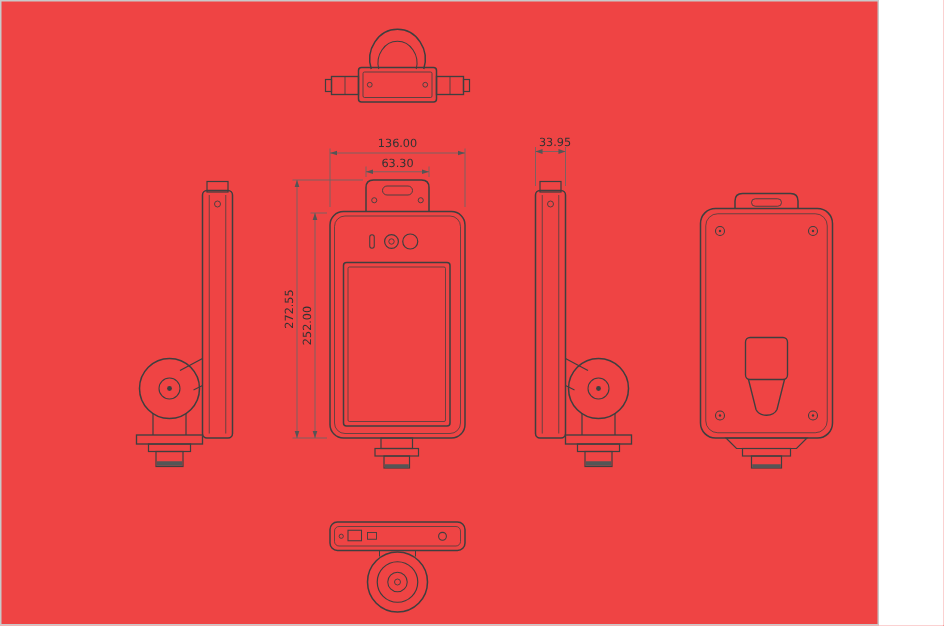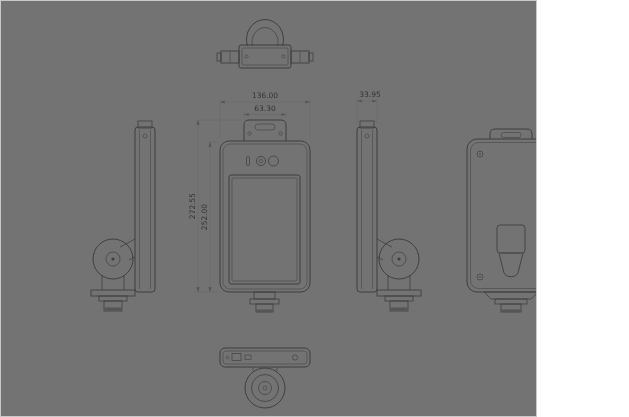--- a/index.html
+++ b/index.html
@@ -1,16 +1,16 @@
 <!DOCTYPE html>
 <html><head>
 <meta charset="utf-8">
 <style>
   html,body{margin:0;padding:0;background:#ffffff;}
-  .sheet{position:relative;width:537px;height:417px;background:#737373;border:1px solid #c9c9c9;box-sizing:border-box;overflow:hidden;}
+  .sheet{position:relative;width:586px;height:417px;background:#ef4444;border:1px solid #c9c9c9;box-sizing:border-box;overflow:hidden;}
   svg{display:block;}
   text{font-family:"DejaVu Sans",sans-serif;font-size:7.5px;fill:#333;}
 </style>
 </head>
 <body>
 
 <div class="sheet">
 <svg width="627" height="415" viewBox="0 0 627 415">
   <defs>
     <marker id="arr" viewBox="0 0 10 10" refX="9.5" refY="5" markerWidth="9" markerHeight="9" orient="auto-start-reverse">

